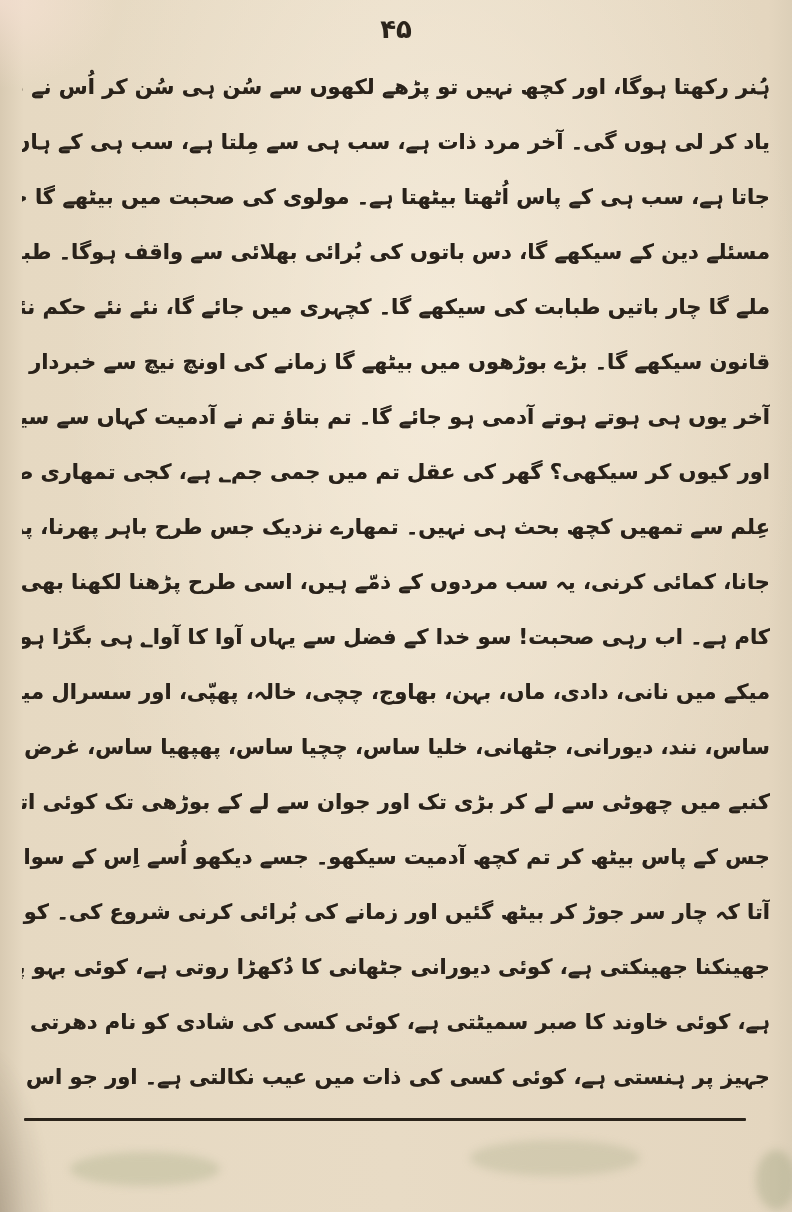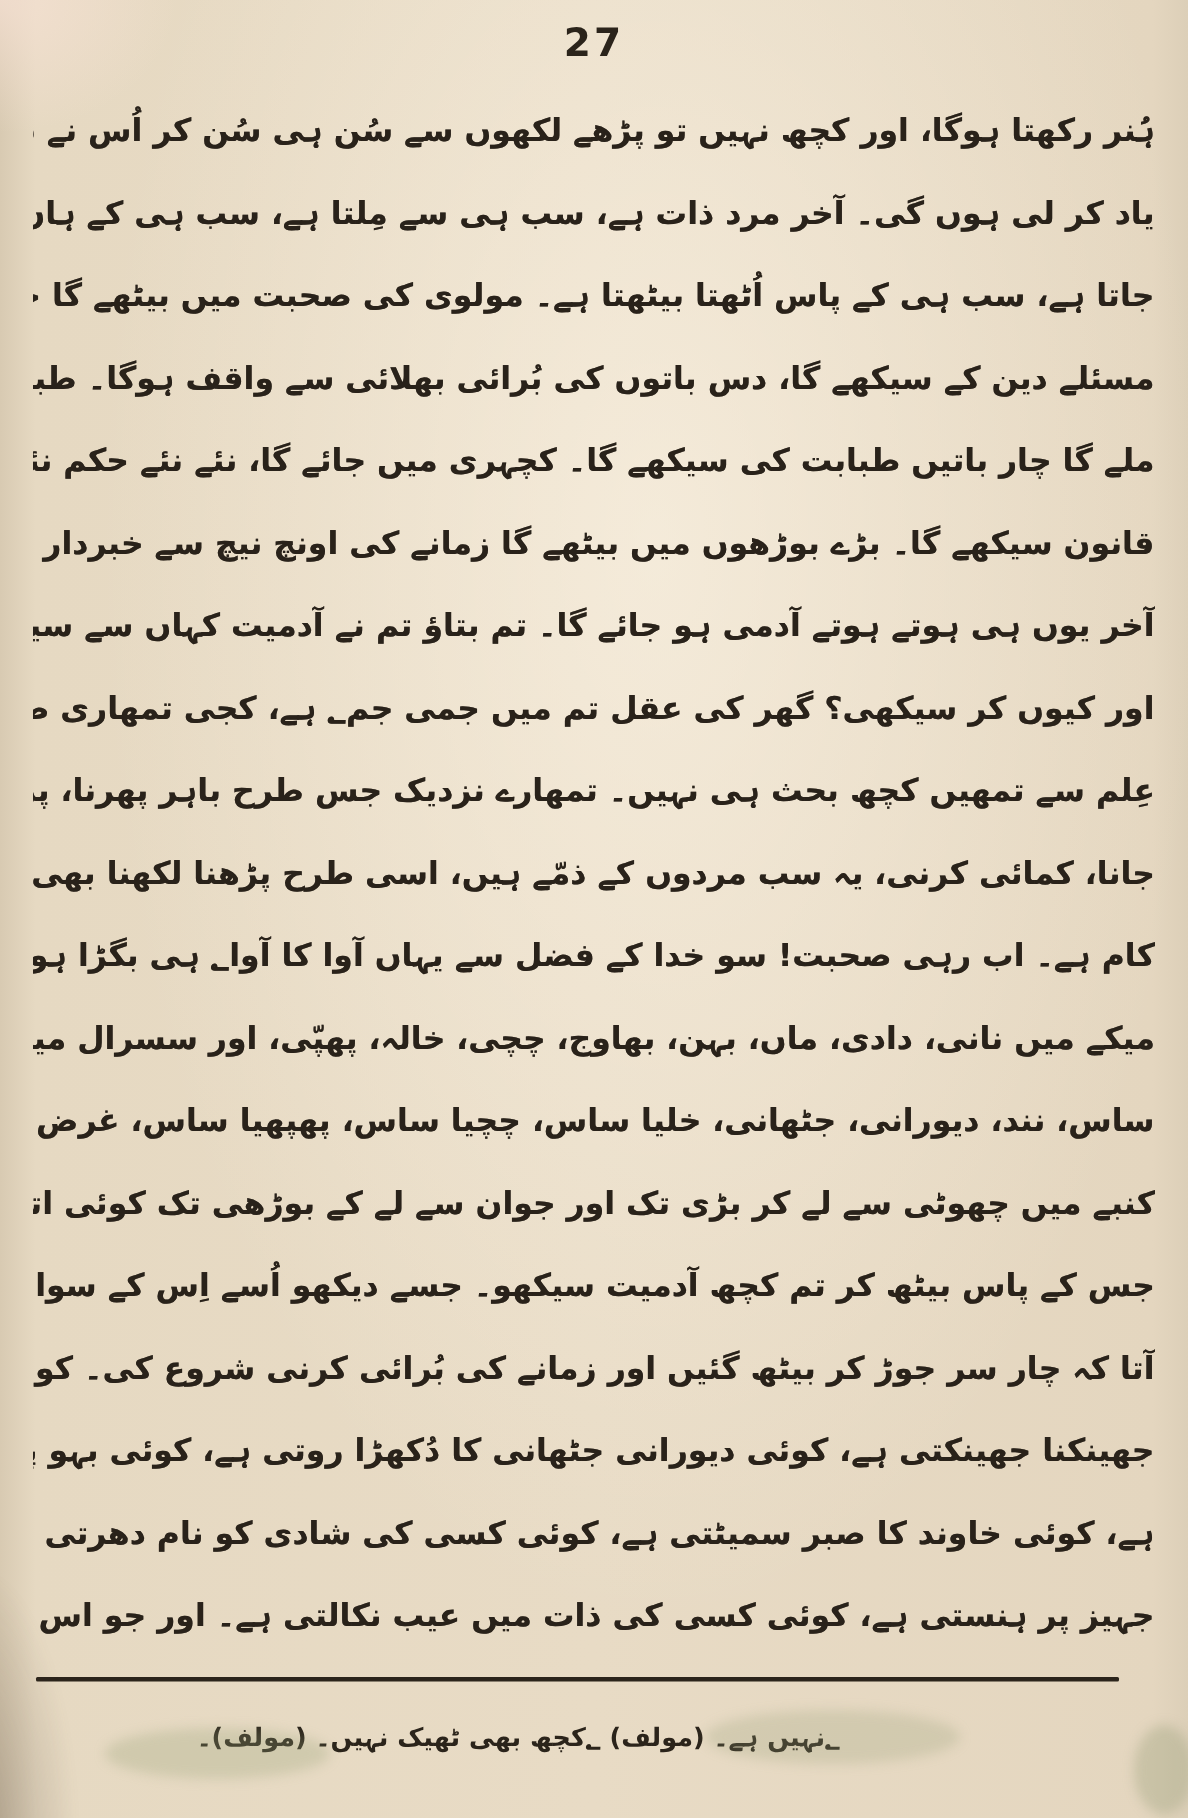--- a/index.html
+++ b/index.html
@@ -102,21 +102,21 @@
     pointer-events: none;
   }
 </style>
 </head>
 <body>
 
 <div class="page">
 
   <div class="top-glow"></div>
 
-  <div class="page-number">27</div>
+  <div class="page-number">۴۵</div>
 
   <div class="text-block">
     <div class="line">ہُنر رکھتا ہوگا، اور کچھ نہیں تو پڑھے لکھوں سے سُن ہی سُن کر اُس نے ہزاروں باتیں</div>
     <div class="line">یاد کر لی ہوں گی۔ آخر مرد ذات ہے، سب ہی سے مِلتا ہے، سب ہی کے ہاں آتا</div>
     <div class="line">جاتا ہے، سب ہی کے پاس اُٹھتا بیٹھتا ہے۔ مولوی کی صحبت میں بیٹھے گا چار</div>
     <div class="line">مسئلے دین کے سیکھے گا، دس باتوں کی بُرائی بھلائی سے واقف ہوگا۔ طبیب سے</div>
     <div class="line">ملے گا چار باتیں طبابت کی سیکھے گا۔ کچہری میں جائے گا، نئے نئے حکم نئے نئے</div>
     <div class="line">قانون سیکھے گا۔ بڑے بوڑھوں میں بیٹھے گا زمانے کی اونچ نیچ سے خبردار ہوگا۔</div>
     <div class="line">آخر یوں ہی ہوتے ہوتے آدمی ہو جائے گا۔ تم بتاؤ تم نے آدمیت کہاں سے سیکھی،</div>
     <div class="line">اور کیوں کر سیکھی؟ گھر کی عقل تم میں جمی جم؂ ہے، کجی تمھاری طبیعت میں داخل ہے۔</div>
@@ -128,20 +128,19 @@
     <div class="line">کنبے میں چھوٹی سے لے کر بڑی تک اور جوان سے لے کے بوڑھی تک کوئی اتنی نہیں</div>
     <div class="line">جس کے پاس بیٹھ کر تم کچھ آدمیت سیکھو۔ جسے دیکھو اُسے اِس کے سوا کچھ نہیں</div>
     <div class="line">آتا کہ چار سر جوڑ کر بیٹھ گئیں اور زمانے کی بُرائی کرنی شروع کی۔ کوئی ساس نند کا</div>
     <div class="line">جھینکنا جھینکتی ہے، کوئی دیورانی جٹھانی کا دُکھڑا روتی ہے، کوئی بہو پر زہر اُگلتی</div>
     <div class="line">ہے، کوئی خاوند کا صبر سمیٹتی ہے، کوئی کسی کی شادی کو نام دھرتی ہے، کوئی کسی کے</div>
     <div class="line">جہیز پر ہنستی ہے، کوئی کسی کی ذات میں عیب نکالتی ہے۔ اور جو اس میں کسی نے</div>
   </div>
 
   <div class="footnote-rule"></div>
 
-  <div class="footnote">؂نہیں ہے۔ (مولف) ؂کچھ بھی ٹھیک نہیں۔ (مولف)۔</div>
 
   <div class="corner-shadow"></div>
   <div class="bleed-mark bleed-1"></div>
   <div class="bleed-mark bleed-2"></div>
   <div class="bleed-mark bleed-3"></div>
 
 </div>
 
 </body></html>

